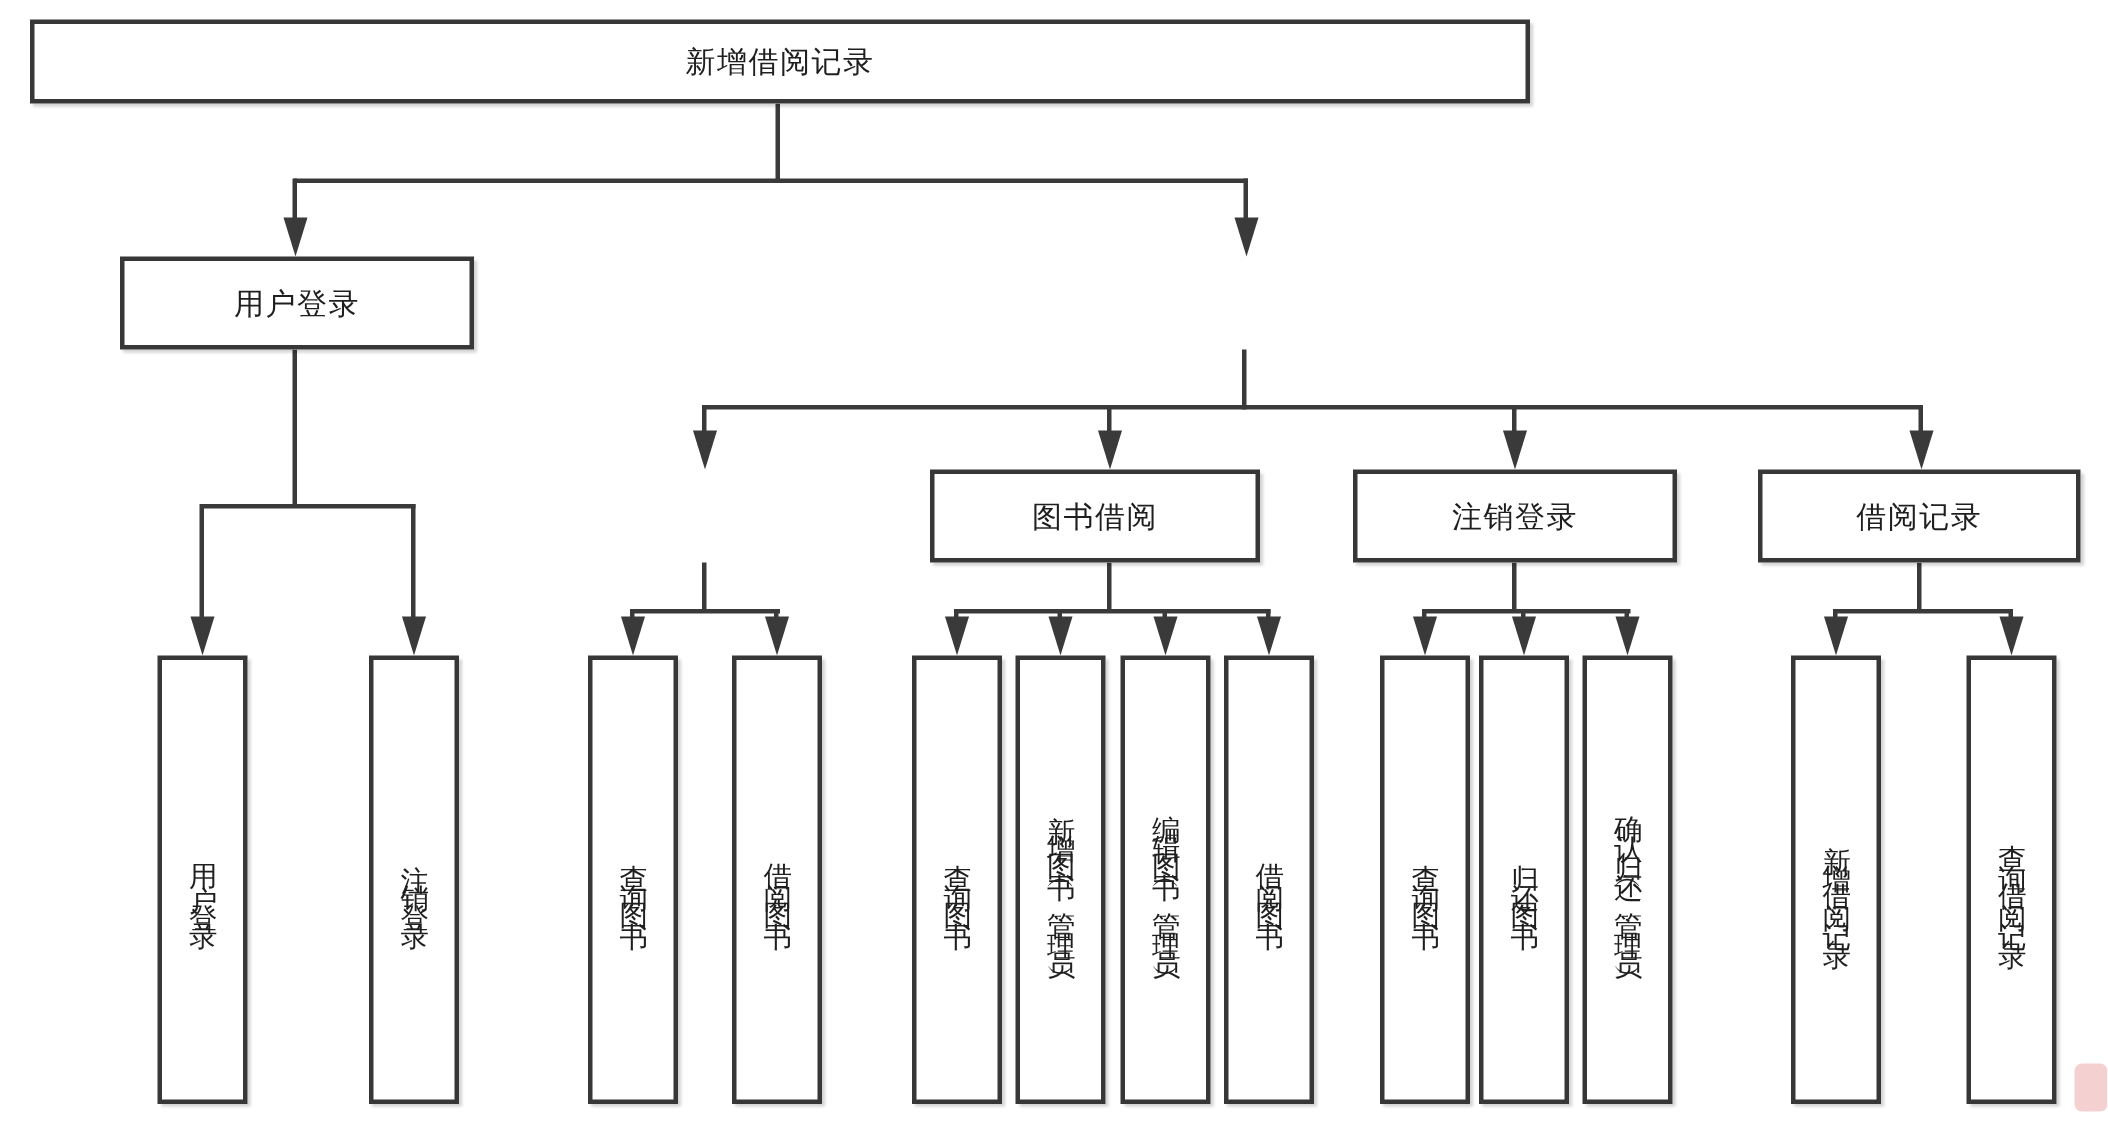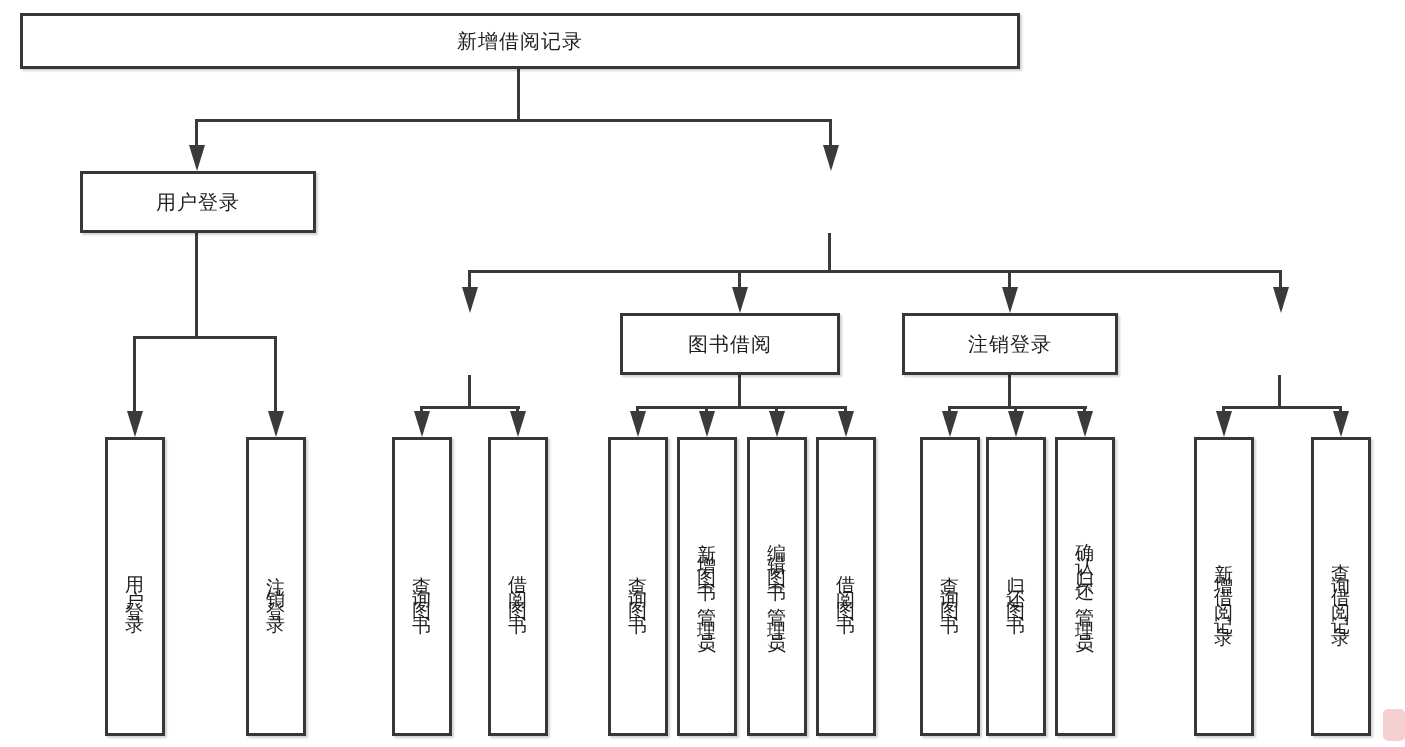--- a/index.html
+++ b/index.html
@@ -109,20 +109,23 @@
   <div class="box" style="left:80px;top:171px;width:236px;height:62px">
       <span>用户登录</span>
     </div>
 
   <div class="box" style="left:620px;top:313px;width:220px;height:62px">
       <span>图书借阅</span>
     </div>
   <div class="box" style="left:902px;top:313px;width:216px;height:62px">
       <span>注销登录</span>
     </div>
+  <div class="box" style="left:1172px;top:313px;width:215px;height:62px">
+      <span>借阅记录</span>
+    </div>
 
   <div class="box vbox" style="left:105px;top:437px;width:60px;height:299px">
       <span>用户登录</span>
     </div>
   <div class="box vbox" style="left:246px;top:437px;width:60px;height:299px">
       <span>注销登录</span>
     </div>
 
   <div class="box vbox" style="left:392px;top:437px;width:60px;height:299px">
       <span>查询图书</span>

